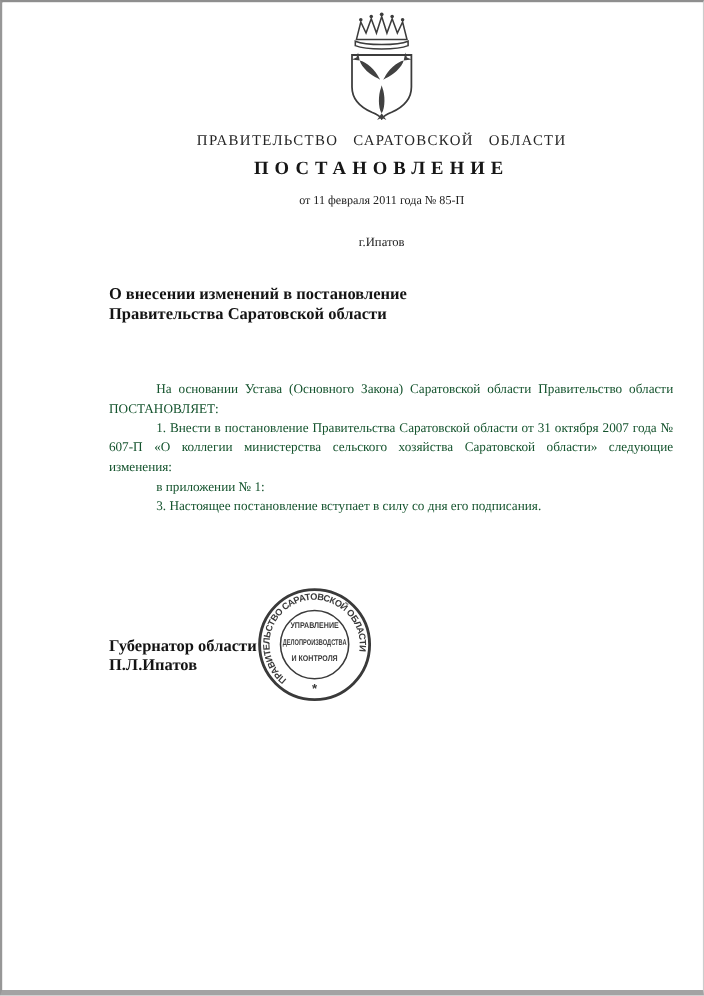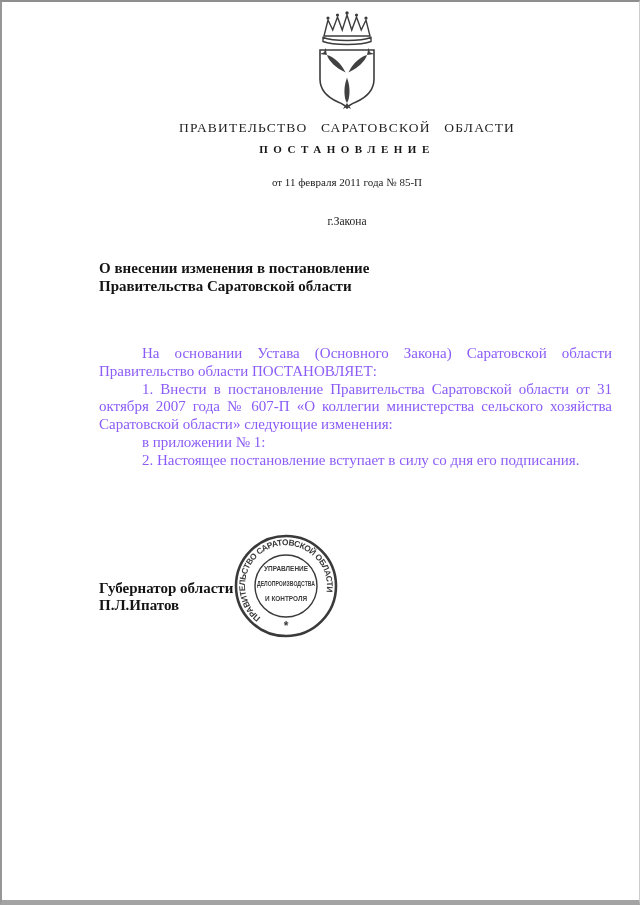--- a/index.html
+++ b/index.html
@@ -33,21 +33,21 @@
   }
   .org-name {
     top: 120px;
     font-size: 13.5px;
     letter-spacing: 1.2px;
     word-spacing: 9px;
     color: #242424;
   }
   .doc-type {
     top: 143px;
-    font-size: 11px;
+    font-size: 17px;
     font-weight: bold;
     letter-spacing: 5.5px;
     color: #161616;
   }
   .doc-date {
     top: 176px;
     font-size: 11px;
     color: #202020;
   }
   .doc-city {
@@ -61,25 +61,25 @@
     width: 430px;
     font-size: 15px;
     font-weight: bold;
     line-height: 18.4px;
     color: #141414;
   }
   .body-text {
     position: absolute;
     left: 99px; top: 345px;
     width: 513px;
-    font-size: 15px;
+    font-size: 12px;
     line-height: 17.8px;
     text-align: justify;
     text-align-last: left;
-    color: #8b5cf6;
+    color: #14532d;
   }
   .body-text p { margin: 0; text-indent: 43px; }
   .signature-row {
     position: absolute;
     left: 99px; top: 580px;
     width: 504px;
     display: flex;
     justify-content: space-between;
     font-size: 15px;
     font-weight: bold;
@@ -138,32 +138,32 @@
     </g>
   </defs>
   <use href="#sterlet" transform="translate(19,46) rotate(43)"></use>
   <use href="#sterlet" transform="translate(59,46) rotate(137)"></use>
   <use href="#sterlet" transform="translate(39,94) rotate(-90)"></use>
 </svg>
 
 <div class="center-band org-name">ПРАВИТЕЛЬСТВО САРАТОВСКОЙ ОБЛАСТИ</div>
 <div class="center-band doc-type">ПОСТАНОВЛЕНИЕ</div>
 <div class="center-band doc-date">от 11 февраля 2011 года № 85-П</div>
-<div class="center-band doc-city">г.Закона</div>
+<div class="center-band doc-city">г.Ипатов</div>
 
 <div class="doc-title">
-  <div>О внесении изменения в постановление</div>
+  <div>О внесении изменений в постановление</div>
   <div>Правительства Саратовской области</div>
 </div>
 
 <div class="body-text">
   <p>На основании Устава (Основного Закона) Саратовской области Правительство области ПОСТАНОВЛЯЕТ:</p>
   <p>1. Внести в постановление Правительства Саратовской области от 31 октября 2007 года № 607-П «О коллегии министерства сельского хозяйства Саратовской области» следующие изменения:</p>
   <p>в приложении № 1:</p>
-  <p>2. Настоящее постановление вступает в силу со дня его подписания.</p>
+  <p>3. Настоящее постановление вступает в силу со дня его подписания.</p>
 </div>
 
 <div class="signature-row">
   <span>Губернатор области</span>
   <span>П.Л.Ипатов</span>
 </div>
 
 <svg class="stamp" viewBox="0 0 116 116" aria-hidden="true">
   <circle cx="58" cy="58" r="50" fill="none" stroke="#3a3a3a" stroke-width="2.6"></circle>
   <circle cx="58" cy="58" r="31" fill="none" stroke="#3a3a3a" stroke-width="1.4"></circle>

